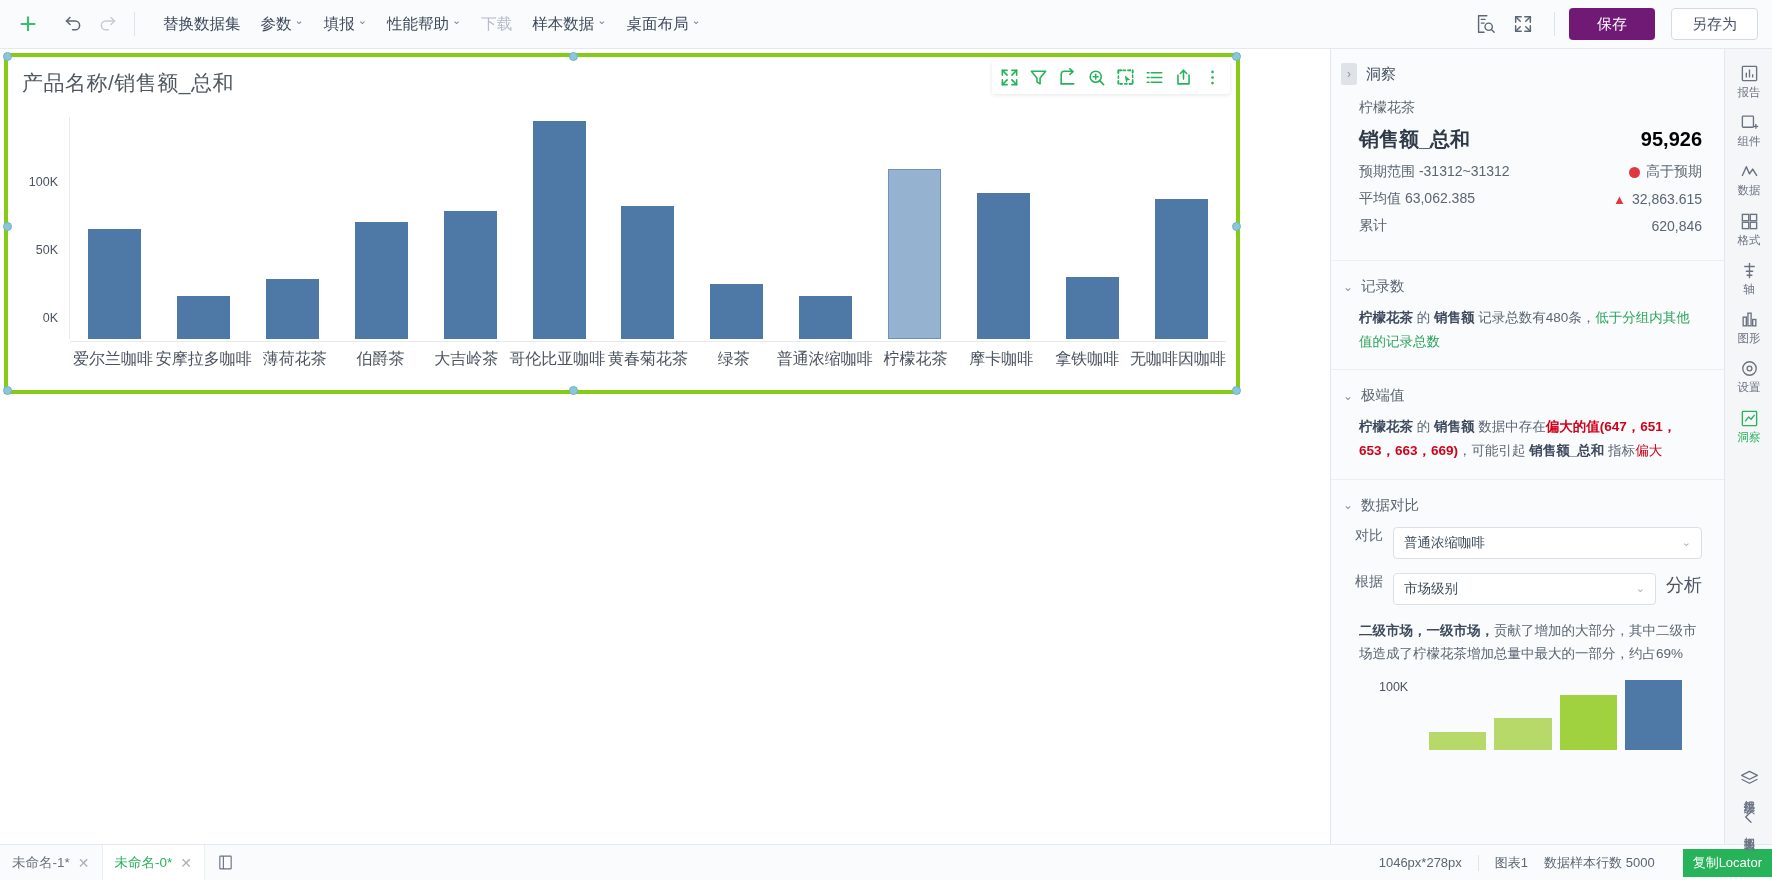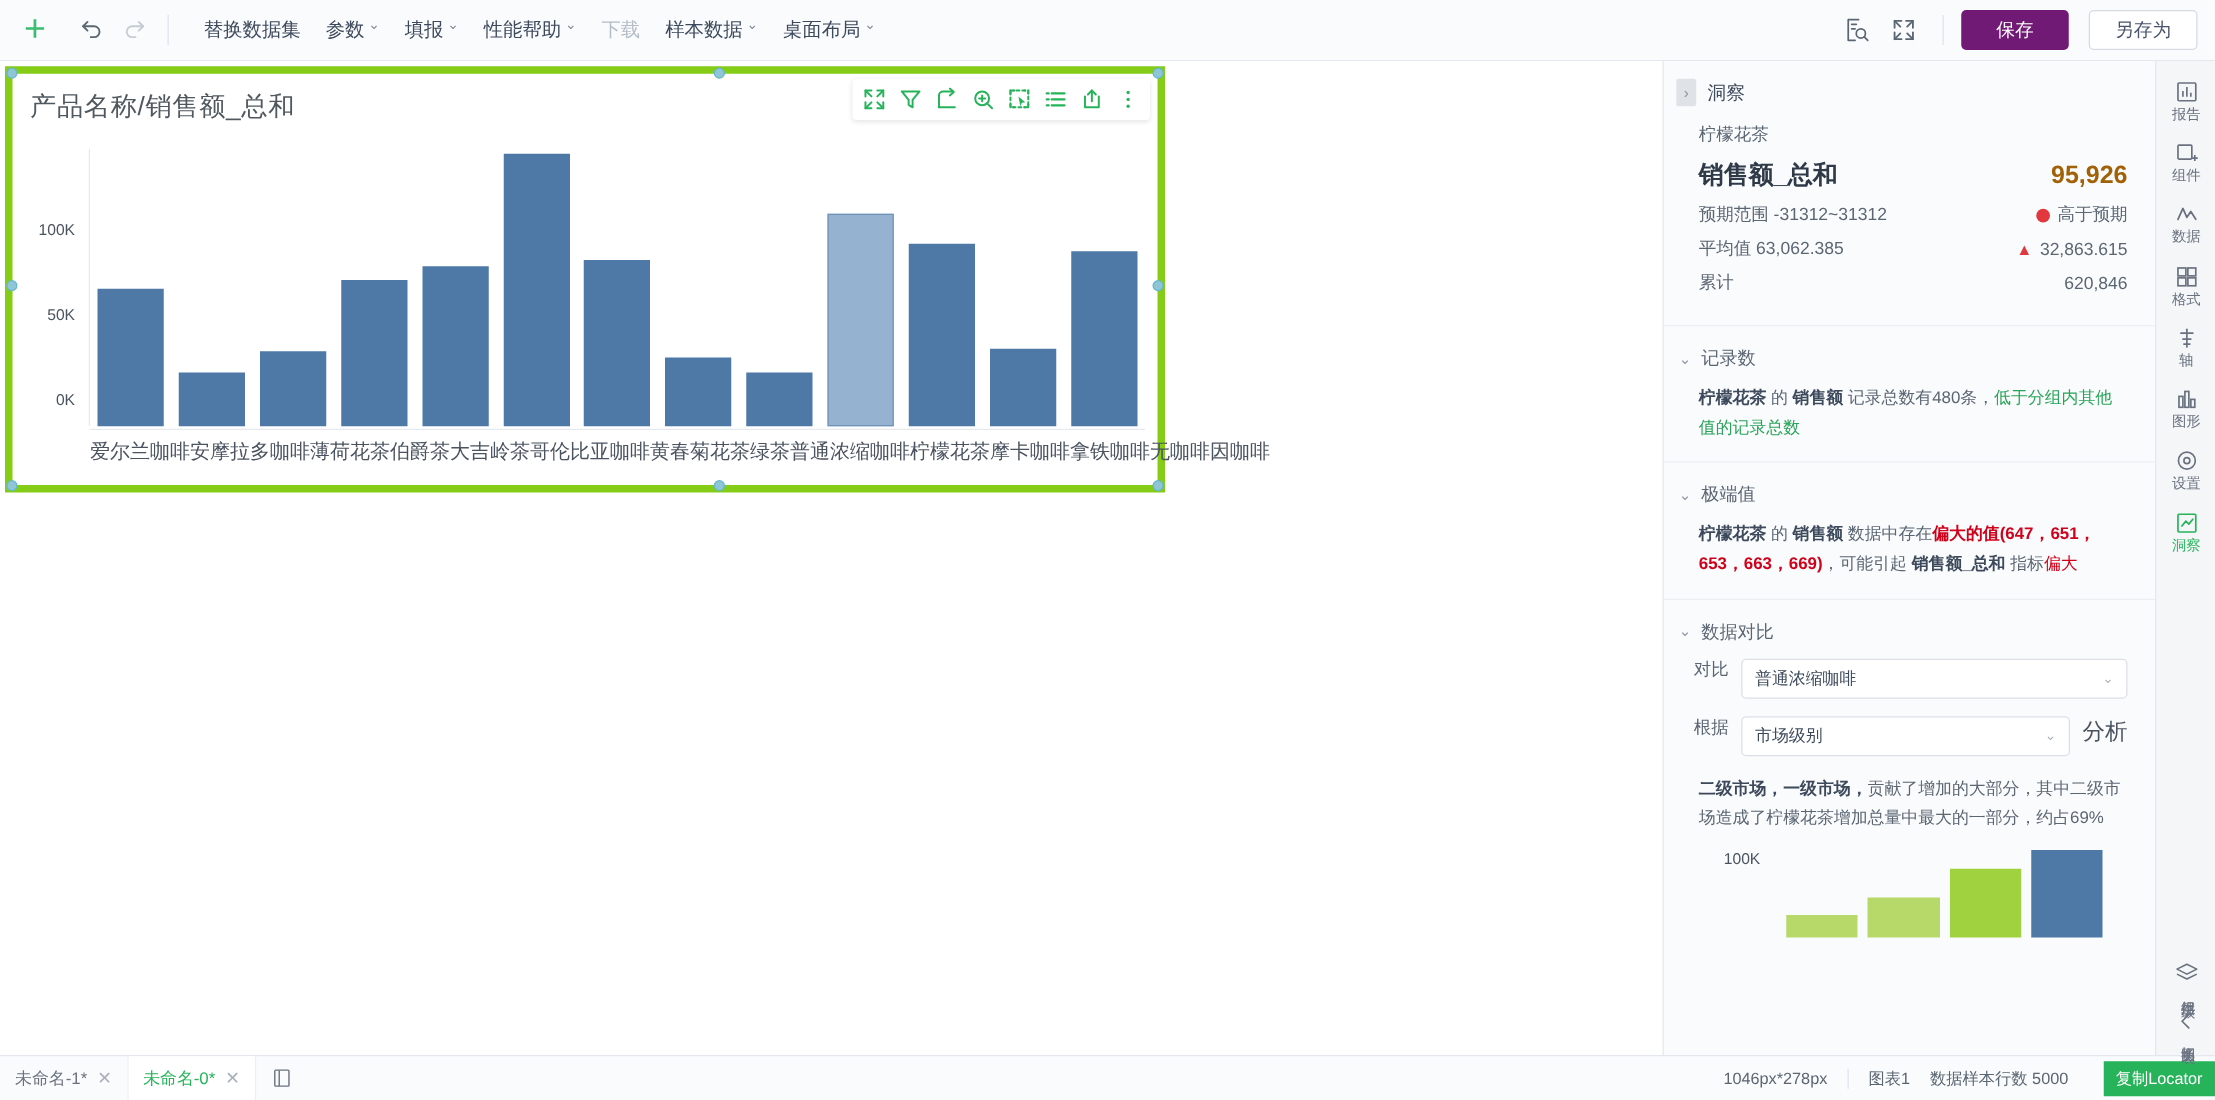--- a/index.html
+++ b/index.html
@@ -51,22 +51,22 @@
   }
 
   
   .body-row { flex: 1; display: flex; min-height: 0; position: relative; }
 
   
   .canvas { position: relative; flex: 1; background: #fff; min-width: 0; }
 
   .chart-wrap {
     position: absolute; left: 4px; top: 4px;
-    width: 928px; height: 341px;
-    border: 6px solid #84cc16;
+    width: 1236px; height: 341px;
+    border: 4px solid #84cc16;
     background: #fff;
   }
   .handle {
     position: absolute; width: 9px; height: 9px; border-radius: 50%;
     background: #8fc5d6; border: 1px solid #63b8c9; z-index: 20;
   }
   .h-tl { left: -5px; top: -5px; } .h-tc { left: 561px; top: -5px; }
   .h-tr { right: -5px; top: -5px; } .h-ml { left: -5px; top: 165px; }
   .h-mr { right: -5px; top: 165px; } .h-bl { left: -5px; bottom: -5px; }
   .h-bc { left: 561px; bottom: -5px; } .h-br { right: -5px; bottom: -5px; }
@@ -124,21 +124,21 @@
     display: flex; align-items: center; justify-content: center;
     font-size: 12px; border-radius: 2px; cursor: pointer;
   }
   .insight-hd-title { font-size: 15px; color: #3d4a5c; }
   .insight-scroll { flex: 1; overflow: hidden; }
   .sec { padding: 6px 22px 16px 28px; border-top: 1px solid #eceff2; }
   .sec.first { border-top: none; padding-top: 2px; }
   .kpi-name { font-size: 14px; color: #5b6673; margin-bottom: 9px; }
   .kpi-row { display: flex; align-items: baseline; justify-content: space-between; margin-bottom: 10px; }
   .kpi-title { font-size: 20px; font-weight: bold; color: #2e3a47; }
-  .kpi-value { font-size: 20px; font-weight: bold; color: #a16207; }
+  .kpi-value { font-size: 20px; font-weight: bold; color: #000000; }
   .meta-row { display: flex; align-items: center; justify-content: space-between; margin-bottom: 9px; }
   .meta-l { font-size: 14px; color: #5b6673; }
   .meta-r { font-size: 14px; color: #5b6673; display: flex; align-items: center; gap: 6px; }
   .dot-red { width: 11px; height: 11px; border-radius: 50%; background: #e0383e; display: inline-block; }
   .arrow-up { color: #e0383e; font-size: 13px; }
   .sec-head {
     display: flex; align-items: center; gap: 8px;
     font-size: 14.5px; color: #5b6673; margin: 10px 0 10px -16px; cursor: pointer;
   }
   .chev { font-size: 12px; color: #8b95a2; }

